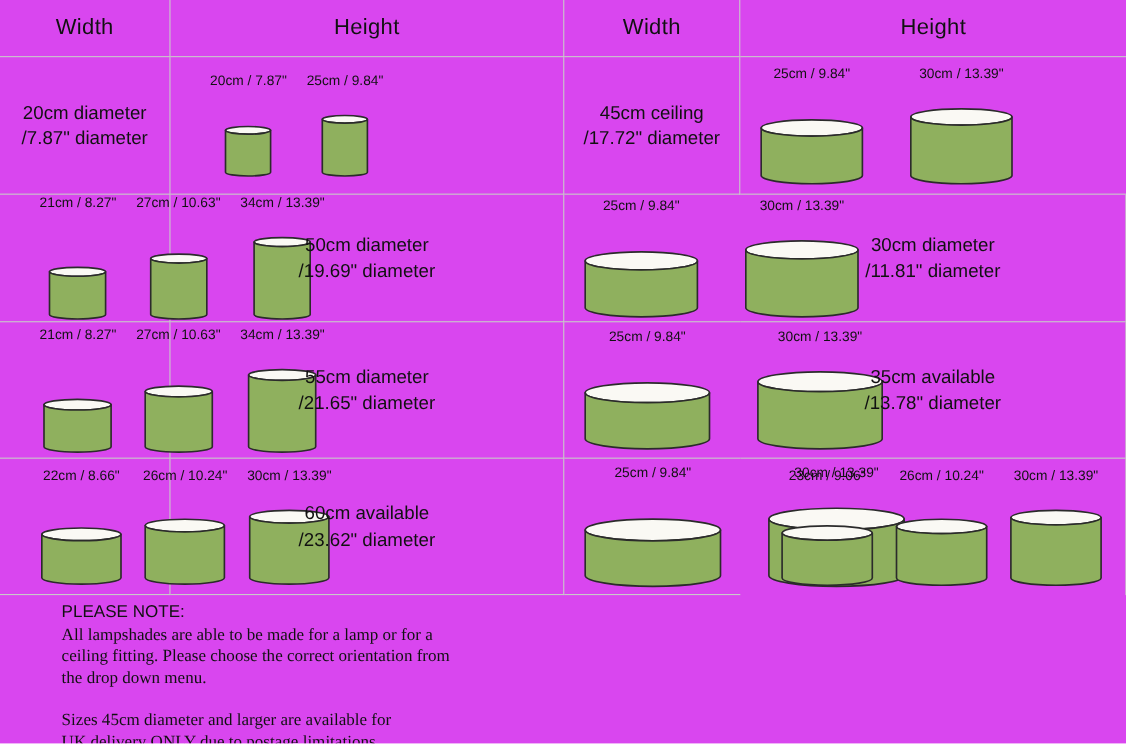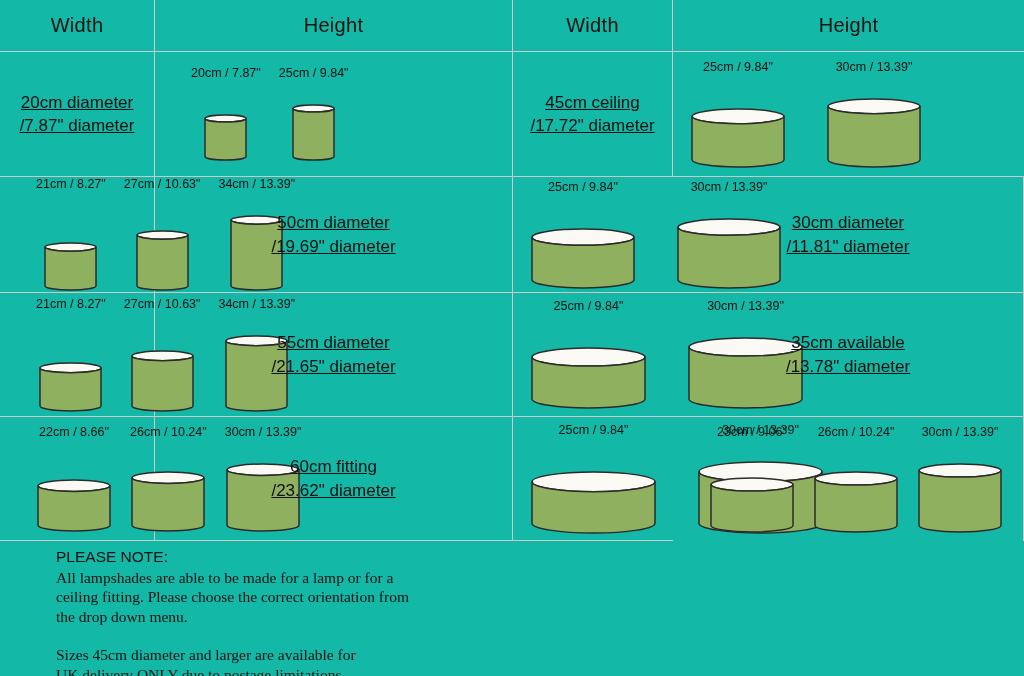--- a/index.html
+++ b/index.html
@@ -9,42 +9,41 @@
   }
   * { box-sizing: border-box; }
   .chart {
     width: 1024px;
     height: 676px;
     display: grid;
     grid-template-columns: 155px 358px 160px 351px;
     grid-template-rows: 52px 125px 116px 124px 124px 135px;
     font-family: "Liberation Sans", sans-serif;
     color: #111111;
-    background: #14b8a6;
+    background: #d946ef;
     overflow: hidden;
   }
   .cell { min-width: 0; min-height: 0; }
   .br { border-right: 1px solid #c9c9c9; }
   .bb { border-bottom: 1px solid #c9c9c9; }
   .header-cell {
     display: flex;
     align-items: center;
     justify-content: center;
     font-size: 20px;
     letter-spacing: 0.3px;
   }
   .width-cell {
     display: flex;
     flex-direction: column;
     align-items: center;
     justify-content: center;
     font-size: 17px;
     line-height: 1.38;
     text-align: left;
-    text-decoration: underline;
   }
   .shade-cell {
     display: flex;
     align-items: center;
     padding-left: 36px;
   }
   .shade-cell.rightside { padding-left: 17px; }
   .shade-group {
     display: flex;
     align-items: flex-end;
@@ -257,21 +256,21 @@
         <div class="shade-item" style="height: 108px;">
           <div class="shade-label">30cm / 13.39"</div>
           <svg width="76" height="71" viewBox="0 0 76 71">
             <ellipse cx="38" cy="7.76" rx="36" ry="5.76" fill="#faf9f4" stroke="#2b2b2b" stroke-width="1.5"></ellipse>
             <path d="M 2 7.76 L 2 63.24 A 36 5.76 0 0 0 74 63.24 L 74 7.76 A 36 5.76 0 0 1 2 7.76 Z" fill="#8FB05E" stroke="#2b2b2b" stroke-width="1.5" stroke-linejoin="round"></path>
           </svg>
         </div>
       </div>
     </div>
   <div class="cell width-cell br bb">
-    <span>60cm fitting</span>
+    <span>60cm available</span>
     <span>/23.62" diameter</span>
   </div>
   <div class="cell shade-cell rightside bb">
       <div class="shade-group">
         <div class="shade-item" style="height: 112px;">
           <div class="shade-label">25cm / 9.84"</div>
           <svg width="127" height="65" viewBox="0 0 127 65">
             <ellipse cx="63.5" cy="11.84" rx="61.5" ry="9.84" fill="#faf9f4" stroke="#2b2b2b" stroke-width="1.5"></ellipse>
             <path d="M 2 11.84 L 2 53.16 A 61.5 9.84 0 0 0 125 53.16 L 125 11.84 A 61.5 9.84 0 0 1 2 11.84 Z" fill="#8FB05E" stroke="#2b2b2b" stroke-width="1.5" stroke-linejoin="round"></path>
           </svg>

